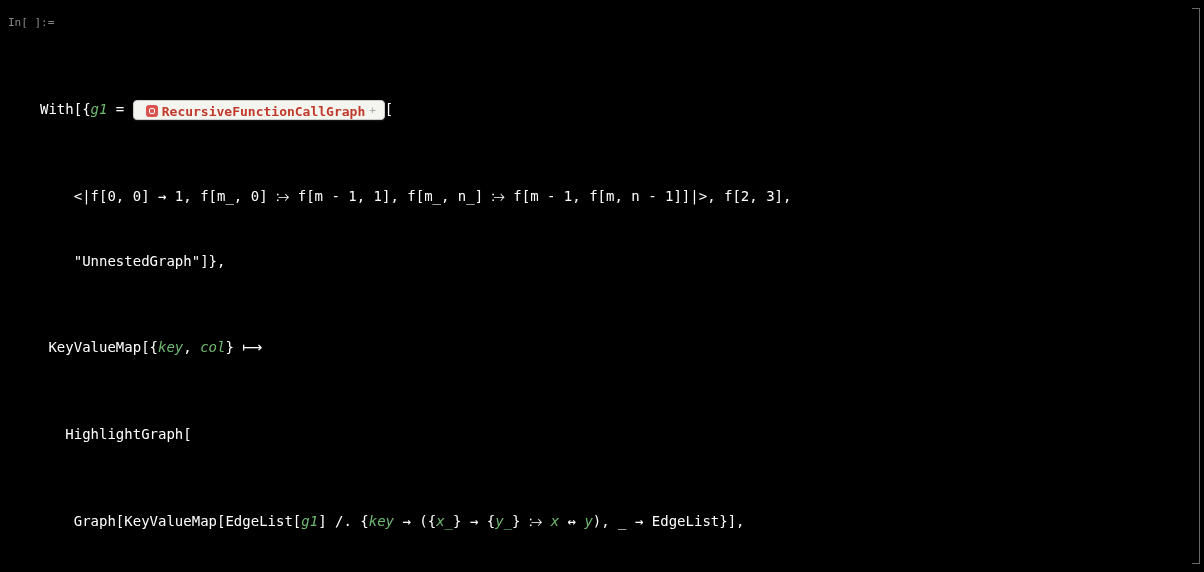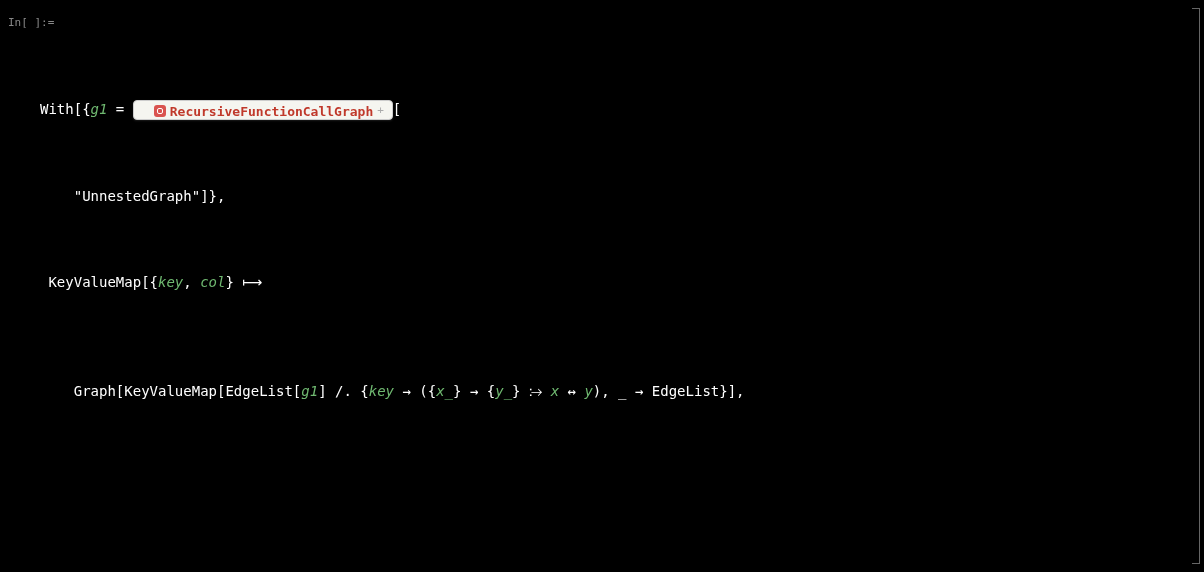--- a/index.html
+++ b/index.html
@@ -41,21 +41,21 @@
       top: 6px;
       margin-left: 8px;
     }
     .var { color: #6fb870; font-style: italic; }
     
     .resource-fn {
       display: inline-block;
       background: #f5f5f0;
       border: 1px solid #ccc;
       border-radius: 4px;
-      padding: 2px 8px 2px 20px;
+      padding: 2px 8px 2px 12px;
       vertical-align: middle;
       line-height: 1;
       box-shadow: 0 1px 2px rgba(255,255,255,0.1);
     }
     .resource-fn .dot {
       display: inline-block;
       width: 12px;
       height: 12px;
       background: #d9534f;
       border-radius: 3px;
@@ -92,24 +92,26 @@
     }
   </style>
 </head>
 <body>
 
 <div class="code-cell">
   <span class="in-label">In[ ]:=</span>
   
   <span class="line"><span>With[{</span><span class="var">g1</span><span> = </span><span class="resource-fn"><span class="dot"></span><span class="fn-name">RecursiveFunctionCallGraph</span><span class="plus">+</span></span><span>[</span></span>
   
+  <span class="line">    &lt;|f[0, 0] → 1, f[m_, 0] ⧴ f[m - 1, 1], f[m_, n_] ⧴ f[m - 1, f[m, n - 1]]|&gt;, f[2, 3],</span>
   <span class="line">    "UnnestedGraph"]},</span>
   
   <span class="line"><span> KeyValueMap[{</span><span class="var">key</span><span>, </span><span class="var">col</span><span>} ⟼</span></span>
   
+  <span class="line">   HighlightGraph[</span>
   
   <span class="line"><span>    Graph[KeyValueMap[EdgeList[</span><span class="var">g1</span><span>] /. {</span><span class="var">key</span><span> → ({</span><span class="var">x_</span><span>} → {</span><span class="var">y_</span><span>} ⧴ </span><span class="var">x</span><span> ↔ </span><span class="var">y</span><span>), _ → EdgeList}],</span></span>
   
   
   
   
   
   
   
   

